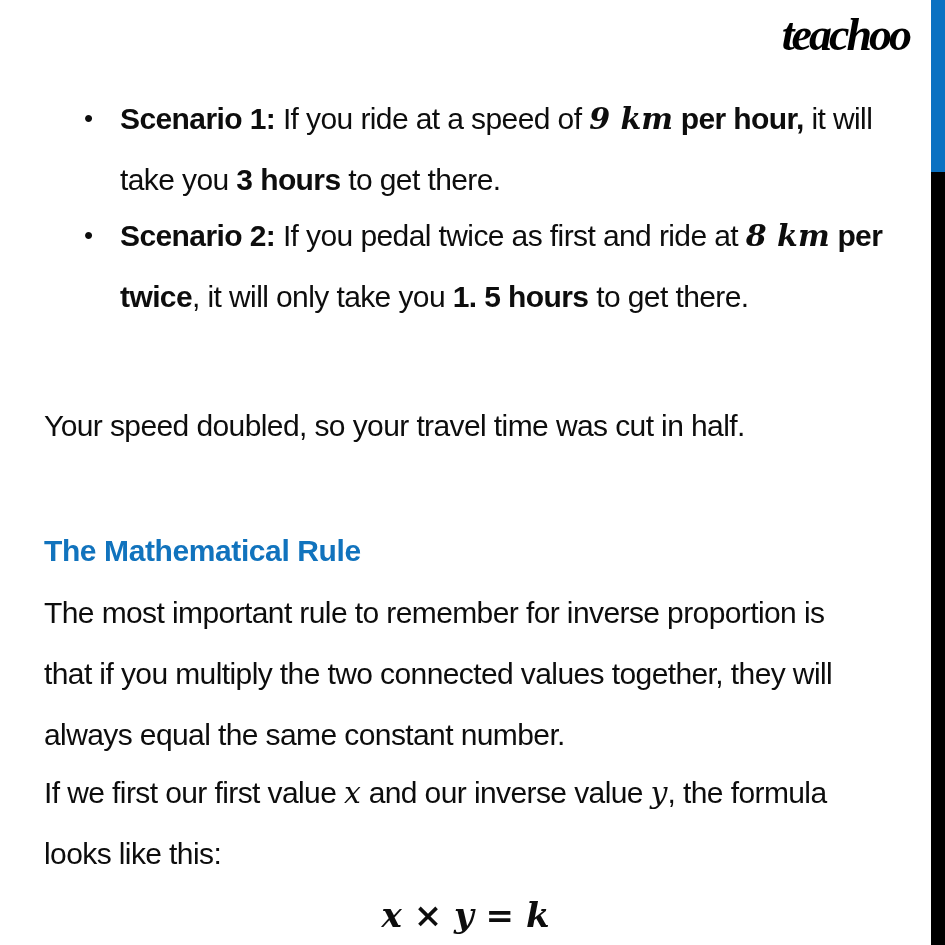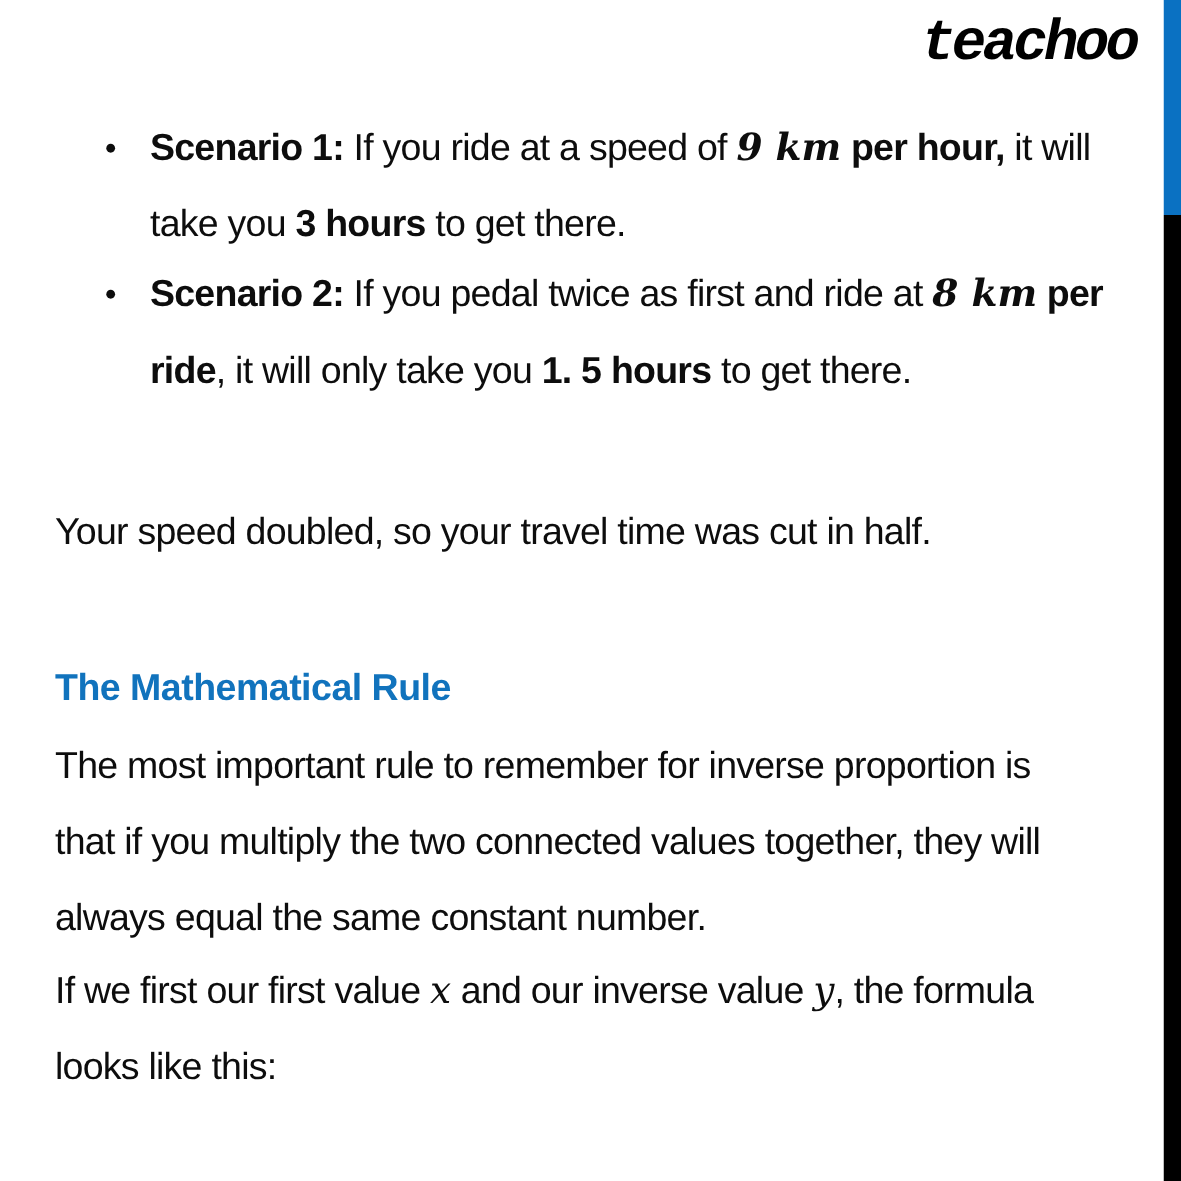--- a/index.html
+++ b/index.html
@@ -20,21 +20,21 @@
     position: absolute;
     left: 931px;
     width: 14px;
   }
   .edge-bar.blue { top: 0; height: 172px; }
   .edge-bar.black { top: 172px; height: 773px; }
   .logo {
     position: absolute;
     top: 8px;
     right: 36px;
-    font-family: Liberation Mono, monospace;
+    font-family: Liberation Serif, serif;
     font-style: italic;
     font-weight: 700;
     font-size: 46px;
     letter-spacing: -3px;
     line-height: 54px;
   }
   .block {
     position: absolute;
     left: 0;
     width: 931px;
@@ -101,21 +101,21 @@
 
   <div class="block bullet-item" style="top:88px">
     <span class="bullet-marker">•</span>
     <div class="line"><span class="run-b">Scenario 1:</span><span class="run-r"> If you ride at a speed of </span><span class="run-m">9 km</span><span class="run-b"> per hour,</span><span class="run-r"> it will</span></div>
     <div class="line"><span class="run-r">take you </span><span class="run-b">3 hours</span><span class="run-r"> to get there.</span></div>
   </div>
 
   <div class="block bullet-item" style="top:205px">
     <span class="bullet-marker">•</span>
     <div class="line"><span class="run-b">Scenario 2:</span><span class="run-r"> If you pedal twice as first and ride at </span><span class="run-m">8 km</span><span class="run-b"> per</span></div>
-    <div class="line"><span class="run-b">ride</span><span class="run-r">, it will only take you </span><span class="run-b">1. 5 hours</span><span class="run-r"> to get there.</span></div>
+    <div class="line"><span class="run-b">twice</span><span class="run-r">, it will only take you </span><span class="run-b">1. 5 hours</span><span class="run-r"> to get there.</span></div>
   </div>
 
   <div class="block para" style="top:395px">
     <div class="line">Your speed doubled, so your travel time was cut in half.</div>
   </div>
 
   <div class="block para" style="top:521px">
     <div class="heading-line" style="color: rgb(17, 115, 189);">The Mathematical Rule</div>
   </div>
 
@@ -123,14 +123,15 @@
     <div class="line">The most important rule to remember for inverse proportion is</div>
     <div class="line">that if you multiply the two connected values together, they will</div>
     <div class="line">always equal the same constant number.</div>
   </div>
 
   <div class="block para" style="top:762px">
     <div class="line"><span class="run-r">If we first our first value </span><span class="run-i">x</span><span class="run-r"> and our inverse value </span><span class="run-i">y</span><span class="run-r">, the formula</span></div>
     <div class="line">looks like this:</div>
   </div>
 
+  <div class="block formula-block" style="top:885px"><span class="run-m">x</span><span class="run-ms"> × </span><span class="run-m">y</span><span class="run-ms"> = </span><span class="run-m">k</span></div>
 
 </div>
 
 </body></html>

